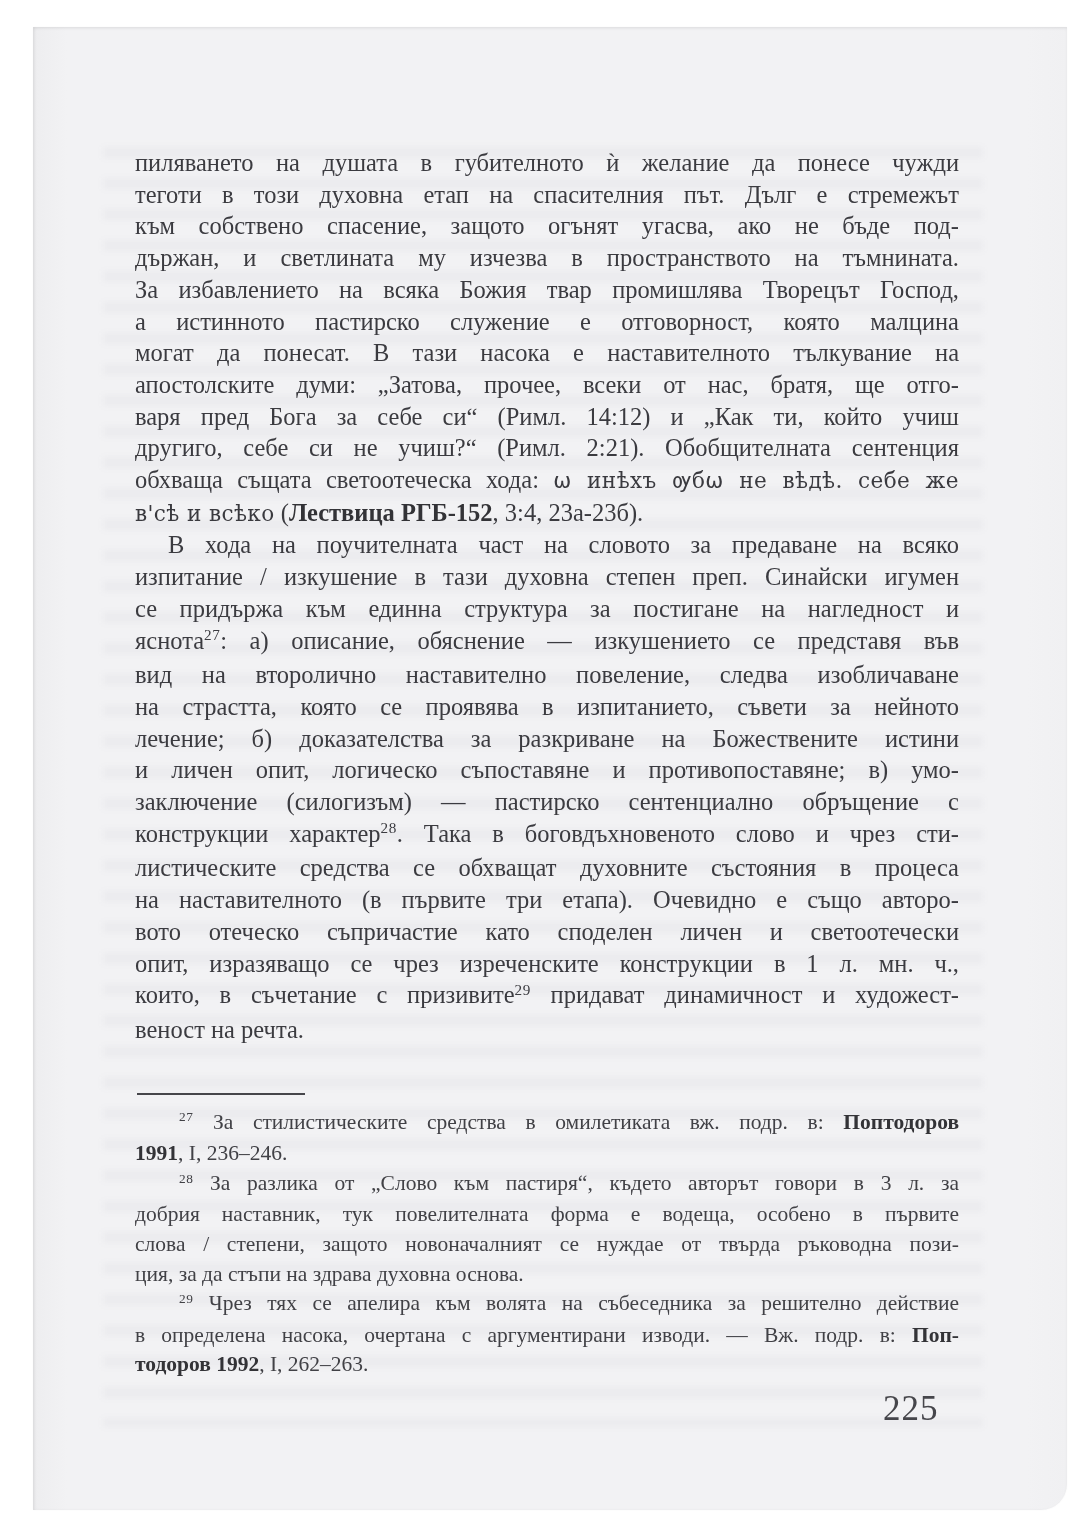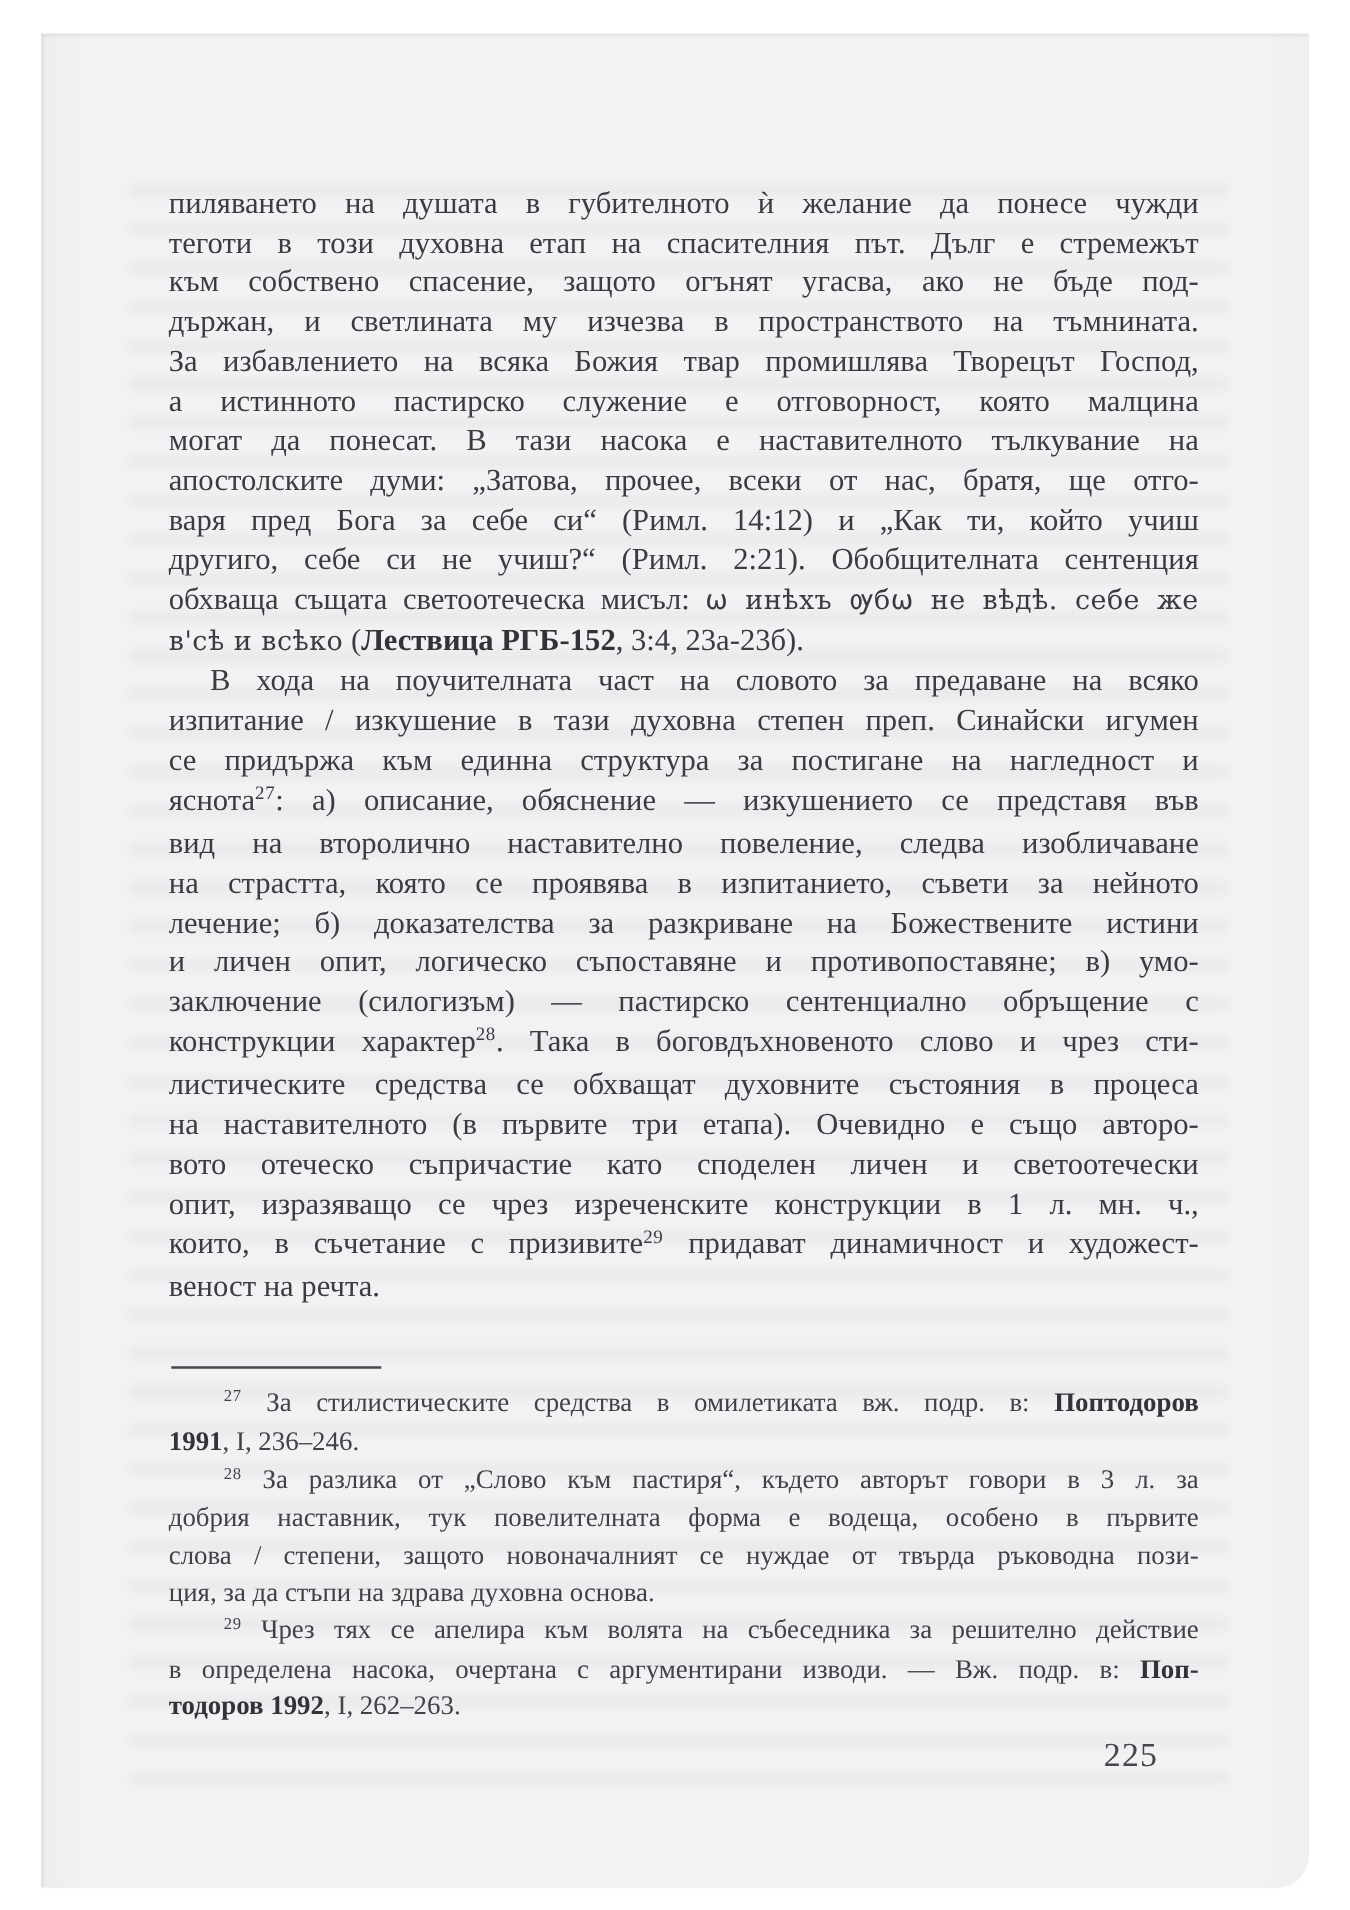--- a/index.html
+++ b/index.html
@@ -8,20 +8,21 @@
     background:#ffffff;
     font-family:"Liberation Serif","DejaVu Serif",serif;
     overflow:hidden;
   }
   .page{
     position:absolute;left:33px;top:27px;width:1014px;height:1483px;
     background:linear-gradient(90deg,#ededef 0px,#f2f2f4 34px,#f2f2f4 96%,#f0f0f2 100%);
     border-bottom-right-radius:26px;
     box-shadow:inset 0 2px 3px rgba(0,0,0,0.05), inset 2px 0 3px rgba(0,0,0,0.05),
                0 0 2px rgba(0,0,0,0.04);
+    padding-left:20px;
   }
   
   .bleed{
     position:absolute;left:70px;top:120px;width:880px;height:1280px;
     background:repeating-linear-gradient(
       180deg,
       rgba(90,90,115,0.045) 0px, rgba(90,90,115,0.045) 11px,
       rgba(0,0,0,0) 11px, rgba(0,0,0,0) 31px);
     filter:blur(3px);
     pointer-events:none;
@@ -60,42 +61,42 @@
   }
   .cslav{
     font-family:"DejaVu Serif","DejaVu Sans",serif;
     font-weight:normal;
     font-size:0.88em;
     letter-spacing:0.4px;
     color:#3a3a3f;
   }
   .page-number{
     position:absolute;left:850px;top:1362px;
-    font-size:27px;color:#46464b;letter-spacing:1px;
+    font-size:35px;color:#46464b;letter-spacing:1px;
   }
 </style>
 </head>
 <body>
 
 <div class="page">
   <div class="bleed"></div>
   <main class="text-block">
     <section id="body-text">
         <div class="para">
           <div class="line"><span>пиляването на душата в губителното ѝ желание да понесе чужди</span></div>
           <div class="line"><span>теготи в този духовна етап на спасителния път. Дълг е стремежът</span></div>
           <div class="line"><span>към собствено спасение, защото огънят угасва, ако не бъде под-</span></div>
           <div class="line"><span>държан, и светлината му изчезва в пространството на тъмнината.</span></div>
           <div class="line"><span>За избавлението на всяка Божия твар промишлява Творецът Господ,</span></div>
           <div class="line"><span>а истинното пастирско служение е отговорност, която малцина</span></div>
           <div class="line"><span>могат да понесат. В тази насока е наставителното тълкувание на</span></div>
           <div class="line"><span>апостолските думи: „Затова, прочее, всеки от нас, братя, ще отго-</span></div>
           <div class="line"><span>варя пред Бога за себе си“ (Римл. 14:12) и „Как ти, който учиш</span></div>
           <div class="line"><span>другиго, себе си не учиш?“ (Римл. 2:21). Обобщителната сентенция</span></div>
-          <div class="line"><span>обхваща същата светоотеческа мисъл: </span><span class="cslav">ѡ инѣхъ ѹбѡ не вѣдѣ. себе же</span></div>
+          <div class="line"><span>обхваща същата светоотеческа хода: </span><span class="cslav">ѡ инѣхъ ѹбѡ не вѣдѣ. себе же</span></div>
           <div class="line last"><span class="cslav">в'сѣ и всѣко</span><span> (</span><span class="b">Лествица РГБ-152</span><span>, 3:4, 23а-23б).</span></div>
         </div>
         <div class="para indent">
           <div class="line"><span>В хода на поучителната част на словото за предаване на всяко</span></div>
           <div class="line"><span>изпитание / изкушение в тази духовна степен преп. Синайски игумен</span></div>
           <div class="line"><span>се придържа към единна структура за постигане на нагледност и</span></div>
           <div class="line"><span>яснота</span><span class="sup">27</span><span>: а) описание, обяснение — изкушението се представя във</span></div>
           <div class="line"><span>вид на второлично наставително повеление, следва изобличаване</span></div>
           <div class="line"><span>на страстта, която се проявява в изпитанието, съвети за нейното</span></div>
           <div class="line"><span>лечение; б) доказателства за разкриване на Божествените истини</span></div>

